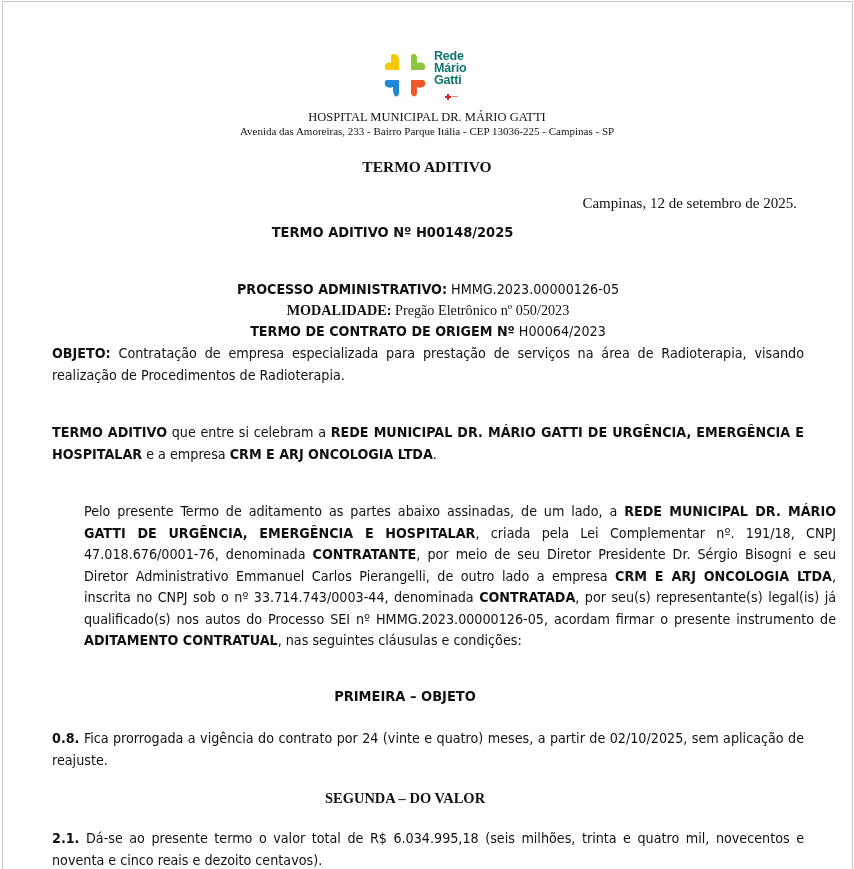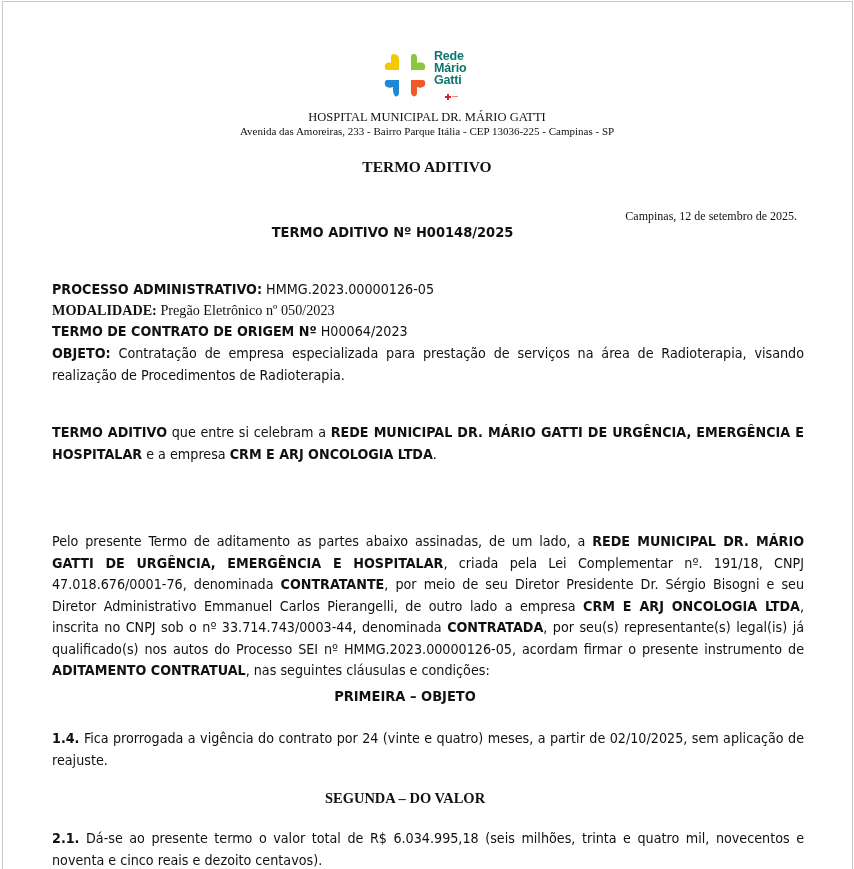--- a/index.html
+++ b/index.html
@@ -16,24 +16,24 @@
   .logo { position: absolute; left: 381px; top: 50px; width: 100px; height: 56px; }
   .heart { position: absolute; width: 20px; height: 20px; }
   .logo-text { position: absolute; left: 53px; top: 0px; font-family: "Liberation Sans", sans-serif; font-weight: bold; font-size: 12.5px; line-height: 12px; color: #0f766e; letter-spacing: -0.2px; }
   .logo-small { position: absolute; left: 62px; top: 44px; width: 16px; height: 6px; }
 
   .hosp { position: absolute; left: 0; width: 854px; text-align: center; color: #111; }
   .hosp-name { top: 110px; font-size: 12.5px; }
   .hosp-addr { top: 125px; font-size: 11px; }
 
   .title-serif { position: absolute; left: 0; width: 854px; text-align: center; top: 158px; font-size: 15.5px; font-weight: bold; color: #111; }
-  .date-line { position: absolute; right: 57px; top: 209px; font-size: 12px; color: #111; }
+  .date-line { position: absolute; right: 57px; top: 195px; font-size: 15px; color: #111; }
   .termo-num { position: absolute; left: 0; width: 785px; text-align: center; top: 224px; font-size: 14.5px; font-weight: bold; color: #111; }
 
-  .txt { position: absolute; left: 52px; width: 752px; font-size: 14.2px; line-height: 21.5px; color: #111; }
+  .txt { position: absolute; left: 52px; width: 752px; font-size: 14.2px; line-height: 21.5px; color: #111; text-align: center; }
   .justify { text-align: justify; text-align-last: left; }
   b { font-weight: bold; }
   .center-head { position: absolute; left: 0; width: 810px; text-align: center; font-size: 14.5px; font-weight: bold; color: #111; }
 </style>
 </head>
 <body>
 
 <div class="page"></div>
 
 <div class="logo">
@@ -78,25 +78,25 @@
   <b>TERMO DE CONTRATO DE ORIGEM Nº</b><span> H00064/2023</span>
 </div>
 <div class="txt sans justify" style="top:343px;">
   <b>OBJETO:</b><span> Contratação de empresa especializada para prestação de serviços na área de Radioterapia, visando realização de Procedimentos de Radioterapia.</span>
 </div>
 
 <div class="txt sans justify" style="top:422px;">
   <b>TERMO ADITIVO</b><span> que entre si celebram a </span><b>REDE MUNICIPAL DR. MÁRIO GATTI DE URGÊNCIA, EMERGÊNCIA E HOSPITALAR</b><span> e a empresa </span><b>CRM E ARJ ONCOLOGIA LTDA</b><span>.</span>
 </div>
 
-<div class="txt sans justify" style="top:531px;">
+<div class="txt sans justify" style="top:501px;margin-left:32px;">
   <span>Pelo presente Termo de aditamento as partes abaixo assinadas, de um lado, a </span><b>REDE MUNICIPAL DR. MÁRIO GATTI DE URGÊNCIA, EMERGÊNCIA E HOSPITALAR</b><span>, criada pela Lei Complementar nº. 191/18, CNPJ 47.018.676/0001-76, denominada </span><b>CONTRATANTE</b><span>, por meio de seu Diretor Presidente Dr. Sérgio Bisogni e seu Diretor Administrativo Emmanuel Carlos Pierangelli, de outro lado a empresa </span><b>CRM E ARJ ONCOLOGIA LTDA</b><span>, inscrita no CNPJ sob o nº 33.714.743/0003-44, denominada </span><b>CONTRATADA</b><span>, por seu(s) representante(s) legal(is) já qualificado(s) nos autos do Processo SEI nº HMMG.2023.00000126-05, acordam firmar o presente instrumento de </span><b>ADITAMENTO CONTRATUAL</b><span>, nas seguintes cláusulas e condições:</span>
 </div>
 
 <div class="center-head sans" style="top:688px;">PRIMEIRA – OBJETO</div>
 <div class="txt sans justify" style="top:728px;">
-  <b>1.4.</b><span> Fica prorrogada a vigência do contrato por 24 (vinte e quatro) meses, a partir de 02/10/2025, sem aplicação de reajuste.</span>
+  <b>0.8.</b><span> Fica prorrogada a vigência do contrato por 24 (vinte e quatro) meses, a partir de 02/10/2025, sem aplicação de reajuste.</span>
 </div>
 
 <div class="center-head sans" style="top:790px;font-family:Liberation Serif, serif;">SEGUNDA – DO VALOR</div>
 <div class="txt sans justify" style="top:828px;">
   <b>2.1.</b><span> Dá-se ao presente termo o valor total de R$ 6.034.995,18 (seis milhões, trinta e quatro mil, novecentos e noventa e cinco reais e dezoito centavos).</span>
 </div>
 
 </body></html>

